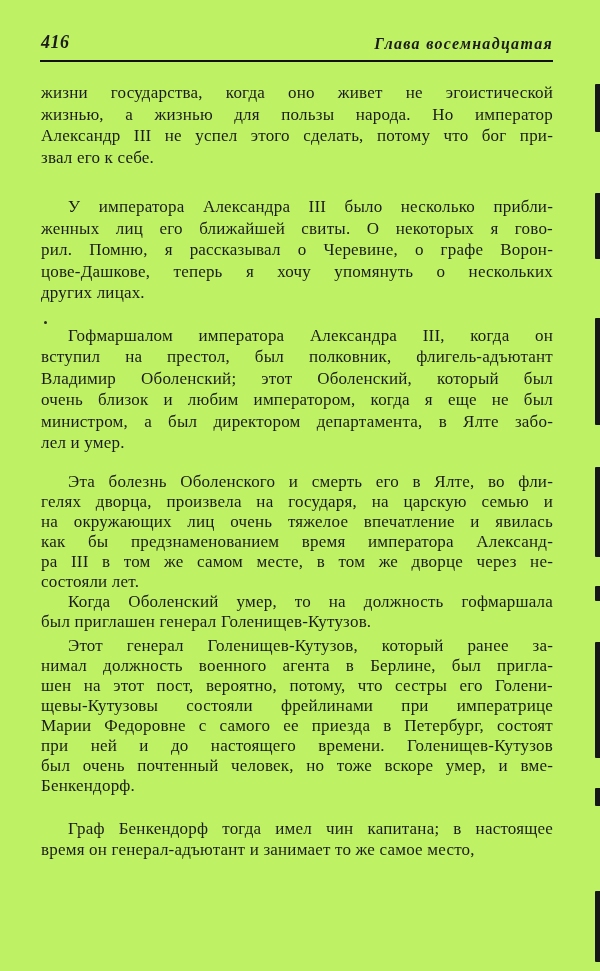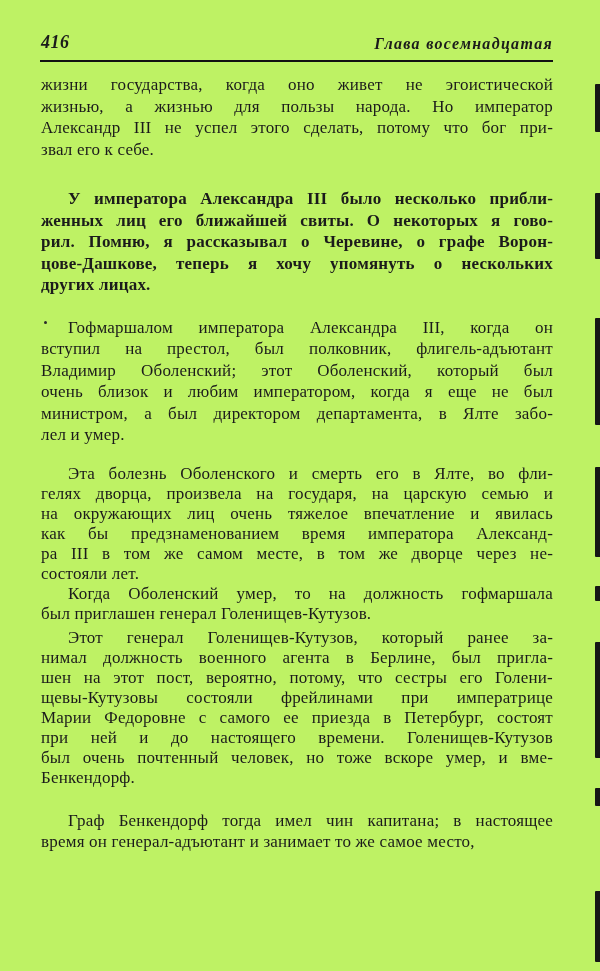--- a/index.html
+++ b/index.html
@@ -62,27 +62,27 @@
 
 <div class="page">
 
   <div class="header-pagenum">416</div>
 
   <div class="header-title">Глава восемнадцатая</div>
 
   <div class="header-rule"></div>
 
   <div class="text-body">
-      <div class="para" style="margin-top: 0px;">
+      <div class="para" style="margin-top: 8px;">
         <div class="line">жизни государства, когда оно живет не эгоистической</div>
         <div class="line">жизнью, а жизнью для пользы народа. Но император</div>
         <div class="line">Александр III не успел этого сделать, потому что бог при-</div>
         <div class="line last">звал его к себе.</div>
       </div>
-      <div class="para" style="margin-top: 28px; font-weight: bold;">
+      <div class="para" style="margin-top: 28px;">
         <div class="line indent">У императора Александра III было несколько прибли-</div>
         <div class="line">женных лиц его ближайшей свиты. О некоторых я гово-</div>
         <div class="line">рил. Помню, я рассказывал о Черевине, о графе Ворон-</div>
         <div class="line">цове-Дашкове, теперь я хочу упомянуть о нескольких</div>
         <div class="line last">других лицах.</div>
       </div>
       <div class="para" style="margin-top: 21px;">
         <div class="line indent">Гофмаршалом императора Александра III, когда он</div>
         <div class="line">вступил на престол, был полковник, флигель-адъютант</div>
         <div class="line">Владимир Оболенский; этот Оболенский, который был</div>

